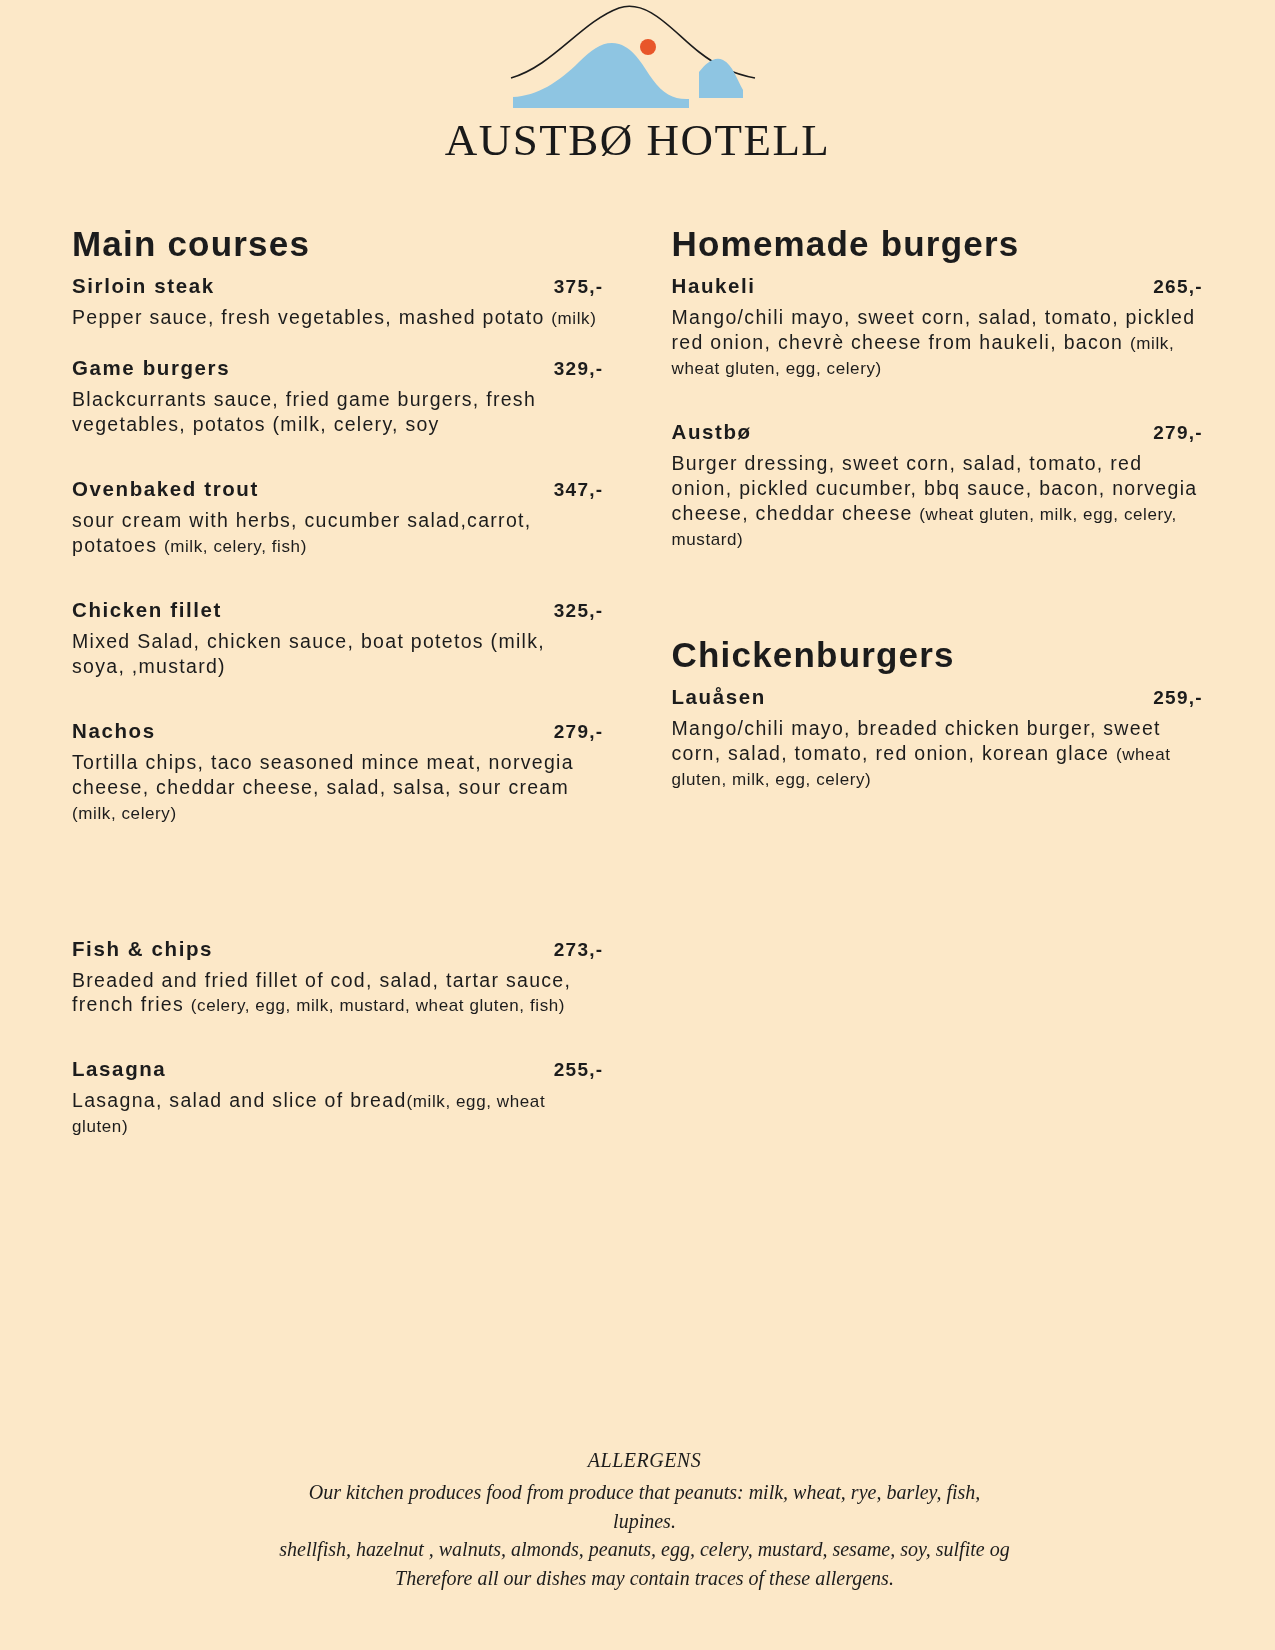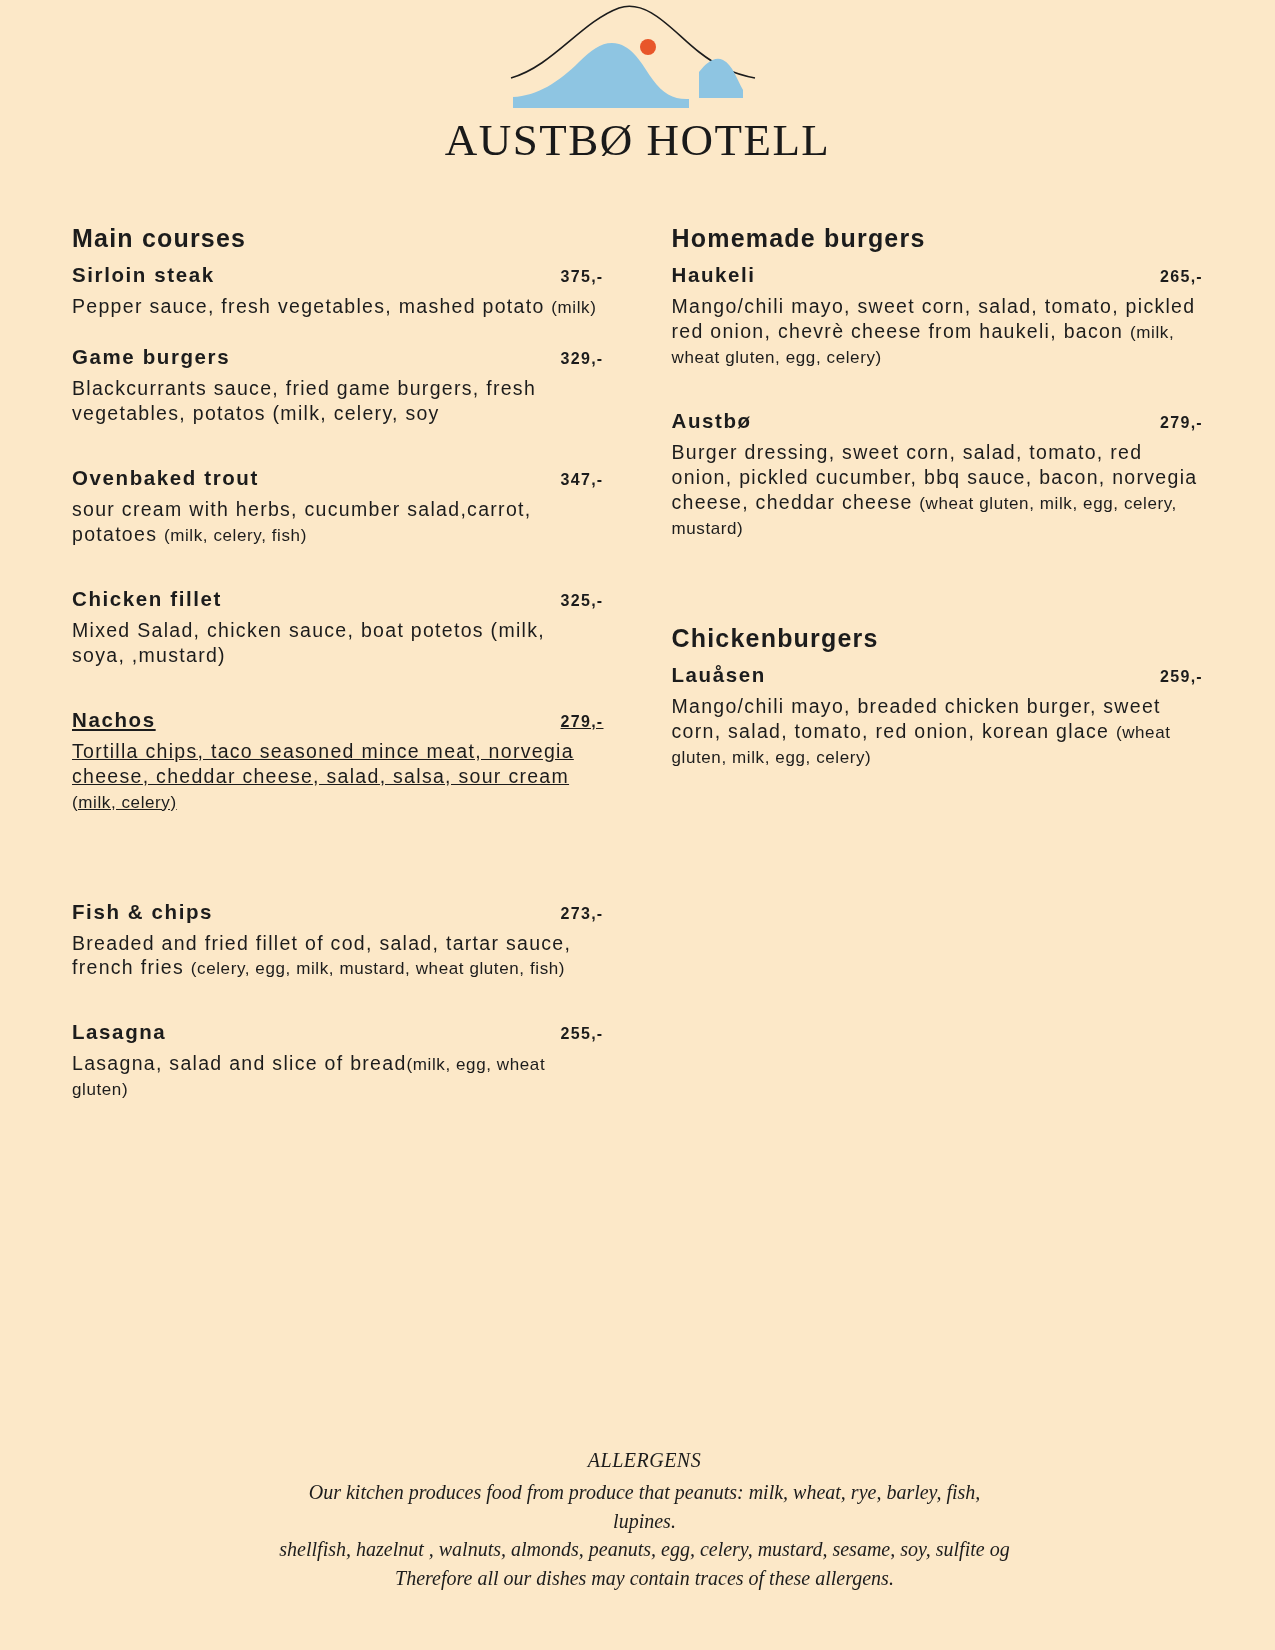--- a/index.html
+++ b/index.html
@@ -44,21 +44,21 @@
   }
   .col {
     flex: 1 1 0;
     min-width: 0;
   }
   .col-right {
     padding-left: 0;
   }
 
   .section-title {
-    font-size: 25px;
+    font-size: 35px;
     font-weight: bold;
     letter-spacing: 1.2px;
     margin: 0 0 10px 0;
     color: #1c1c1c;
   }
   .section-title.second {
     margin-top: 84px;
   }
 
   .item {
@@ -68,42 +68,42 @@
     display: flex;
     justify-content: space-between;
     align-items: baseline;
   }
   .item-name {
     font-size: 20.5px;
     font-weight: bold;
     letter-spacing: 1.6px;
   }
   .item-price {
-    font-size: 16px;
+    font-size: 19px;
     font-weight: bold;
     letter-spacing: 1.3px;
     white-space: nowrap;
     padding-left: 14px;
   }
   .item-desc {
     font-size: 19.5px;
     letter-spacing: 1.3px;
     line-height: 1.28;
     margin-top: 7px;
     color: #1c1c1c;
   }
   .allergen {
     font-size: 17px;
     letter-spacing: 0.6px;
     color: #1c1c1c;
   }
   .right .item-price { padding-left: 10px; }
 
   
-  .gap-lg { margin-bottom: 86px; text-decoration: underline; }
+  .gap-lg { margin-bottom: 112px; }
   .gap-md { margin-bottom: 40px; }
 
   
   .footer {
     position: absolute;
     left: 14px;
     right: 0;
     bottom: 58px;
     text-align: center;
     font-family: "Liberation Serif", serif;

